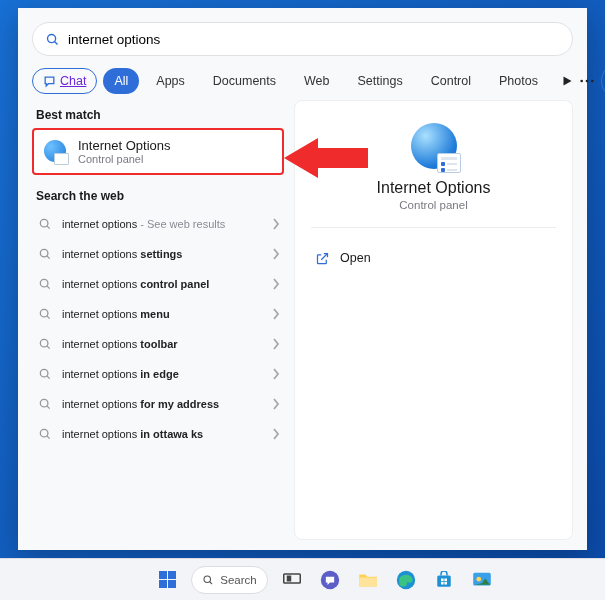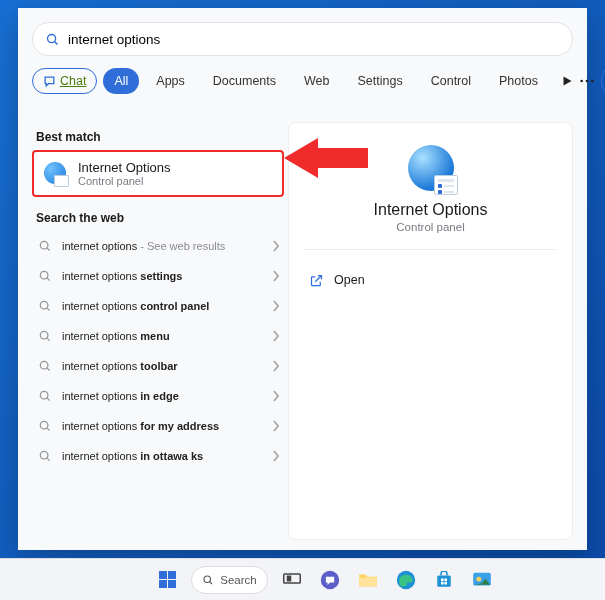--- a/index.html
+++ b/index.html
@@ -33,29 +33,29 @@
   }
   .filters {
     display: flex; align-items: center; gap: 6px;
     margin: 12px 0 4px 0;
   }
   .pill {
     display: inline-flex; align-items: center; gap: 4px;
     height: 26px; padding: 0 11px; border-radius: 14px;
     font-size: 12.5px; color: #333; cursor: pointer;
   }
-  .pill.chat { border: 1px solid #2f6ed9; color: #4d7c0f; padding: 12px 10px; text-decoration: underline; }
+  .pill.chat { border: 1px solid #2f6ed9; color: #6d28d9; padding: 12px 10px; text-decoration: underline; }
   .pill.all { background: #2f6ed9; color: #ffffff; }
   .filters .spacer { flex: 1; }
   .filters .iconbtn { width: 26px; height: 26px; display:flex; align-items:center; justify-content:center; cursor:pointer; }
   .bing-circle {
     width: 24px; height: 24px; border-radius: 50%;
     border: 1.5px solid #2f6ed9; display:flex; align-items:center; justify-content:center;
   }
-  .content { display: flex; flex: 1; gap: 4px; margin-top: 24px; overflow:hidden;}
+  .content { display: flex; flex: 1; gap: 10px; margin-top: 2px; overflow:hidden;}
   .left { width: 252px; }
   .right { flex: 1; background: #fff; border-radius: 8px; padding: 14px 16px; border:1px solid #eee; }
   .section-h { font-weight: 600; font-size: 12px; margin: 8px 4px 6px 4px; }
   .best-match {
     border: 2.5px solid #ef2b2b;
     border-radius: 4px;
     background: #fff;
     padding: 8px 10px;
     display: flex; align-items: center; gap: 10px;
     position: relative;

